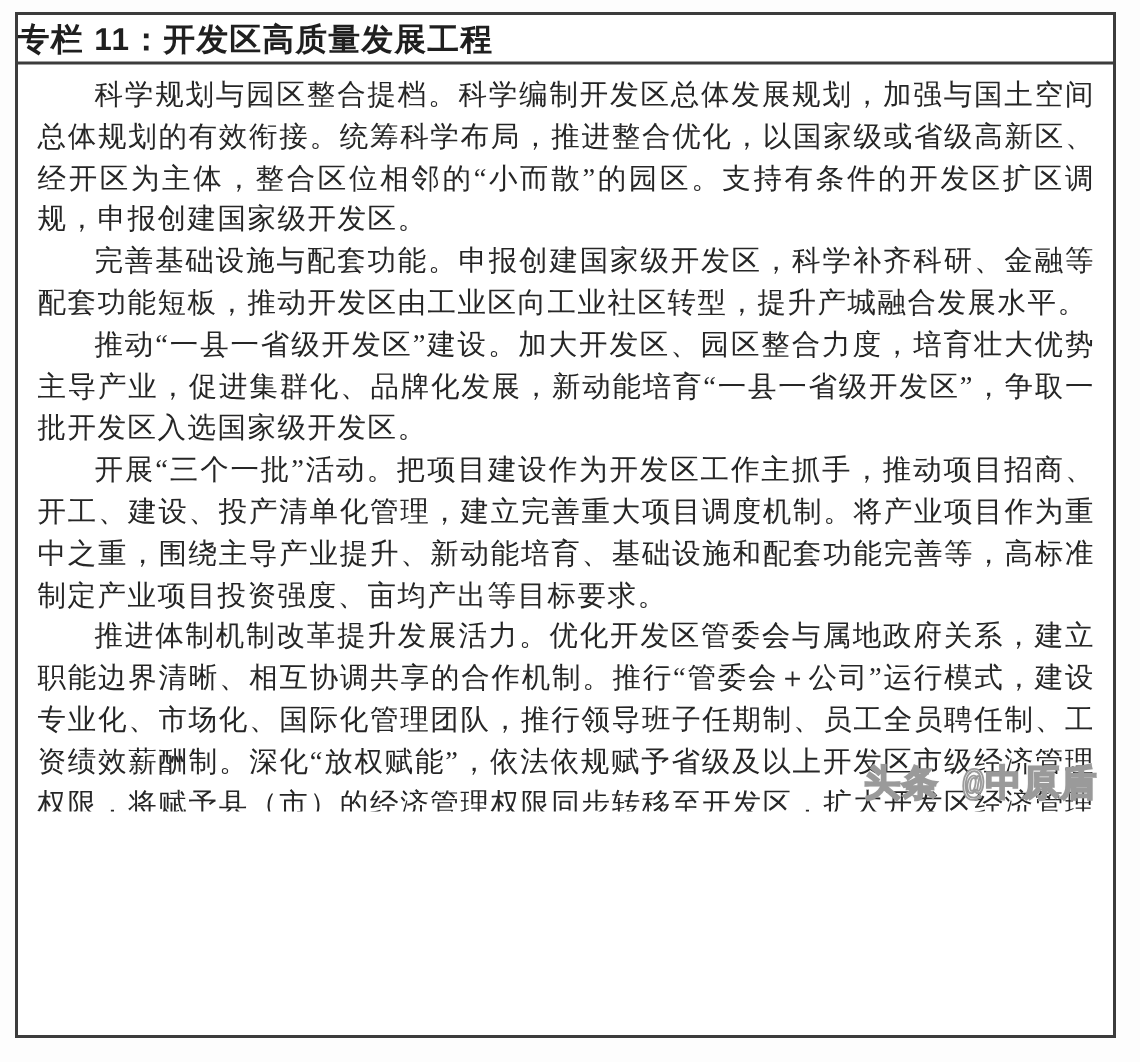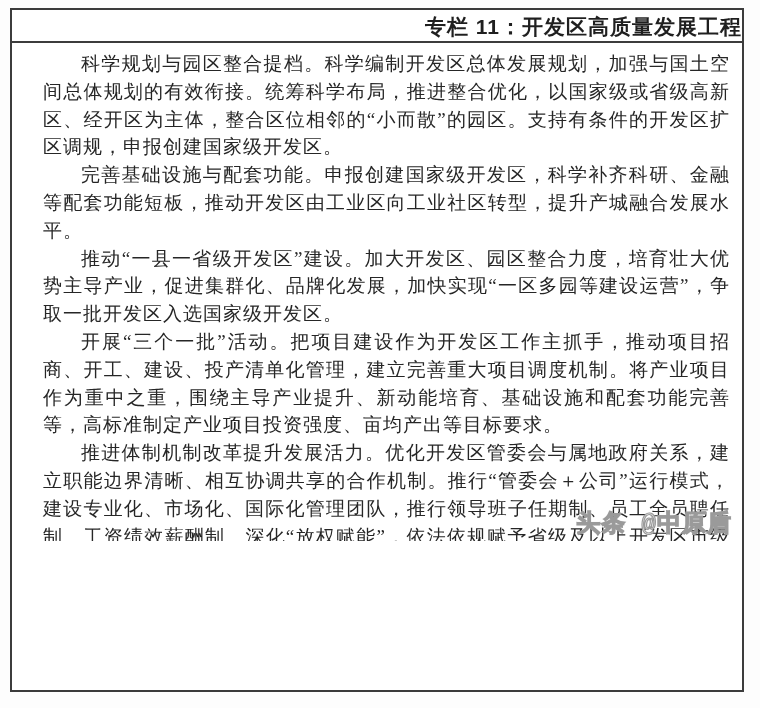--- a/index.html
+++ b/index.html
@@ -23,41 +23,40 @@
     width: 734px;
     height: 684px;
     background: #ffffff;
     border: 2px solid #3c3c3c;
     box-sizing: border-box;
   }
   .panel-title-row {
     height: 33px;
     line-height: 33px;
     border-bottom: 2px solid #3c3c3c;
-    text-align: right;
+    text-align: left;
     font-family: "Liberation Sans", "DejaVu Sans", sans-serif;
     font-weight: bold;
     font-size: 21px;
     color: #1f1f1f;
     letter-spacing: 1px;
     box-sizing: border-box;
   }
   .panel-body {
     position: relative;
     padding: 7px 12px 4px 13px;
     font-family: "Liberation Serif", "DejaVu Serif", serif;
     font-size: 19px;
     line-height: 27.8px;
     letter-spacing: 1px;
     color: #262626;
     text-align: justify;
     box-sizing: border-box;
     height: 498px;
     overflow: hidden;
-    margin-left: 18px;
   }
   .panel-body p {
     margin: 0;
     text-indent: 2em;
   }
   .watermark {
     position: absolute;
     right: 10px;
     bottom: 2px;
     font-family: Liberation Mono, monospace;
@@ -72,19 +71,19 @@
 </style>
 </head>
 <body>
 
 <div class="page">
   <div class="panel">
     <div class="panel-title-row">专栏 11：开发区高质量发展工程</div>
     <div class="panel-body">
       <p>科学规划与园区整合提档。科学编制开发区总体发展规划，加强与国土空间总体规划的有效衔接。统筹科学布局，推进整合优化，以国家级或省级高新区、经开区为主体，整合区位相邻的“小而散”的园区。支持有条件的开发区扩区调规，申报创建国家级开发区。</p>
       <p>完善基础设施与配套功能。申报创建国家级开发区，科学补齐科研、金融等配套功能短板，推动开发区由工业区向工业社区转型，提升产城融合发展水平。</p>
-      <p>推动“一县一省级开发区”建设。加大开发区、园区整合力度，培育壮大优势主导产业，促进集群化、品牌化发展，加快实现“一区多园等建设运营”，争取一批开发区入选国家级开发区。</p>
+      <p>推动“一县一省级开发区”建设。加大开发区、园区整合力度，培育壮大优势主导产业，促进集群化、品牌化发展，新动能培育“一县一省级开发区”，争取一批开发区入选国家级开发区。</p>
       <p>开展“三个一批”活动。把项目建设作为开发区工作主抓手，推动项目招商、开工、建设、投产清单化管理，建立完善重大项目调度机制。将产业项目作为重中之重，围绕主导产业提升、新动能培育、基础设施和配套功能完善等，高标准制定产业项目投资强度、亩均产出等目标要求。</p>
       <p>推进体制机制改革提升发展活力。优化开发区管委会与属地政府关系，建立职能边界清晰、相互协调共享的合作机制。推行“管委会＋公司”运行模式，建设专业化、市场化、国际化管理团队，推行领导班子任期制、员工全员聘任制、工资绩效薪酬制。深化“放权赋能”，依法依规赋予省级及以上开发区市级经济管理权限，将赋予县（市）的经济管理权限同步转移至开发区，扩大开发区经济管理权限。</p>
       <div class="watermark">头条 @中原盾</div>
     </div>
   </div>
 </div>
 
 </body></html>

